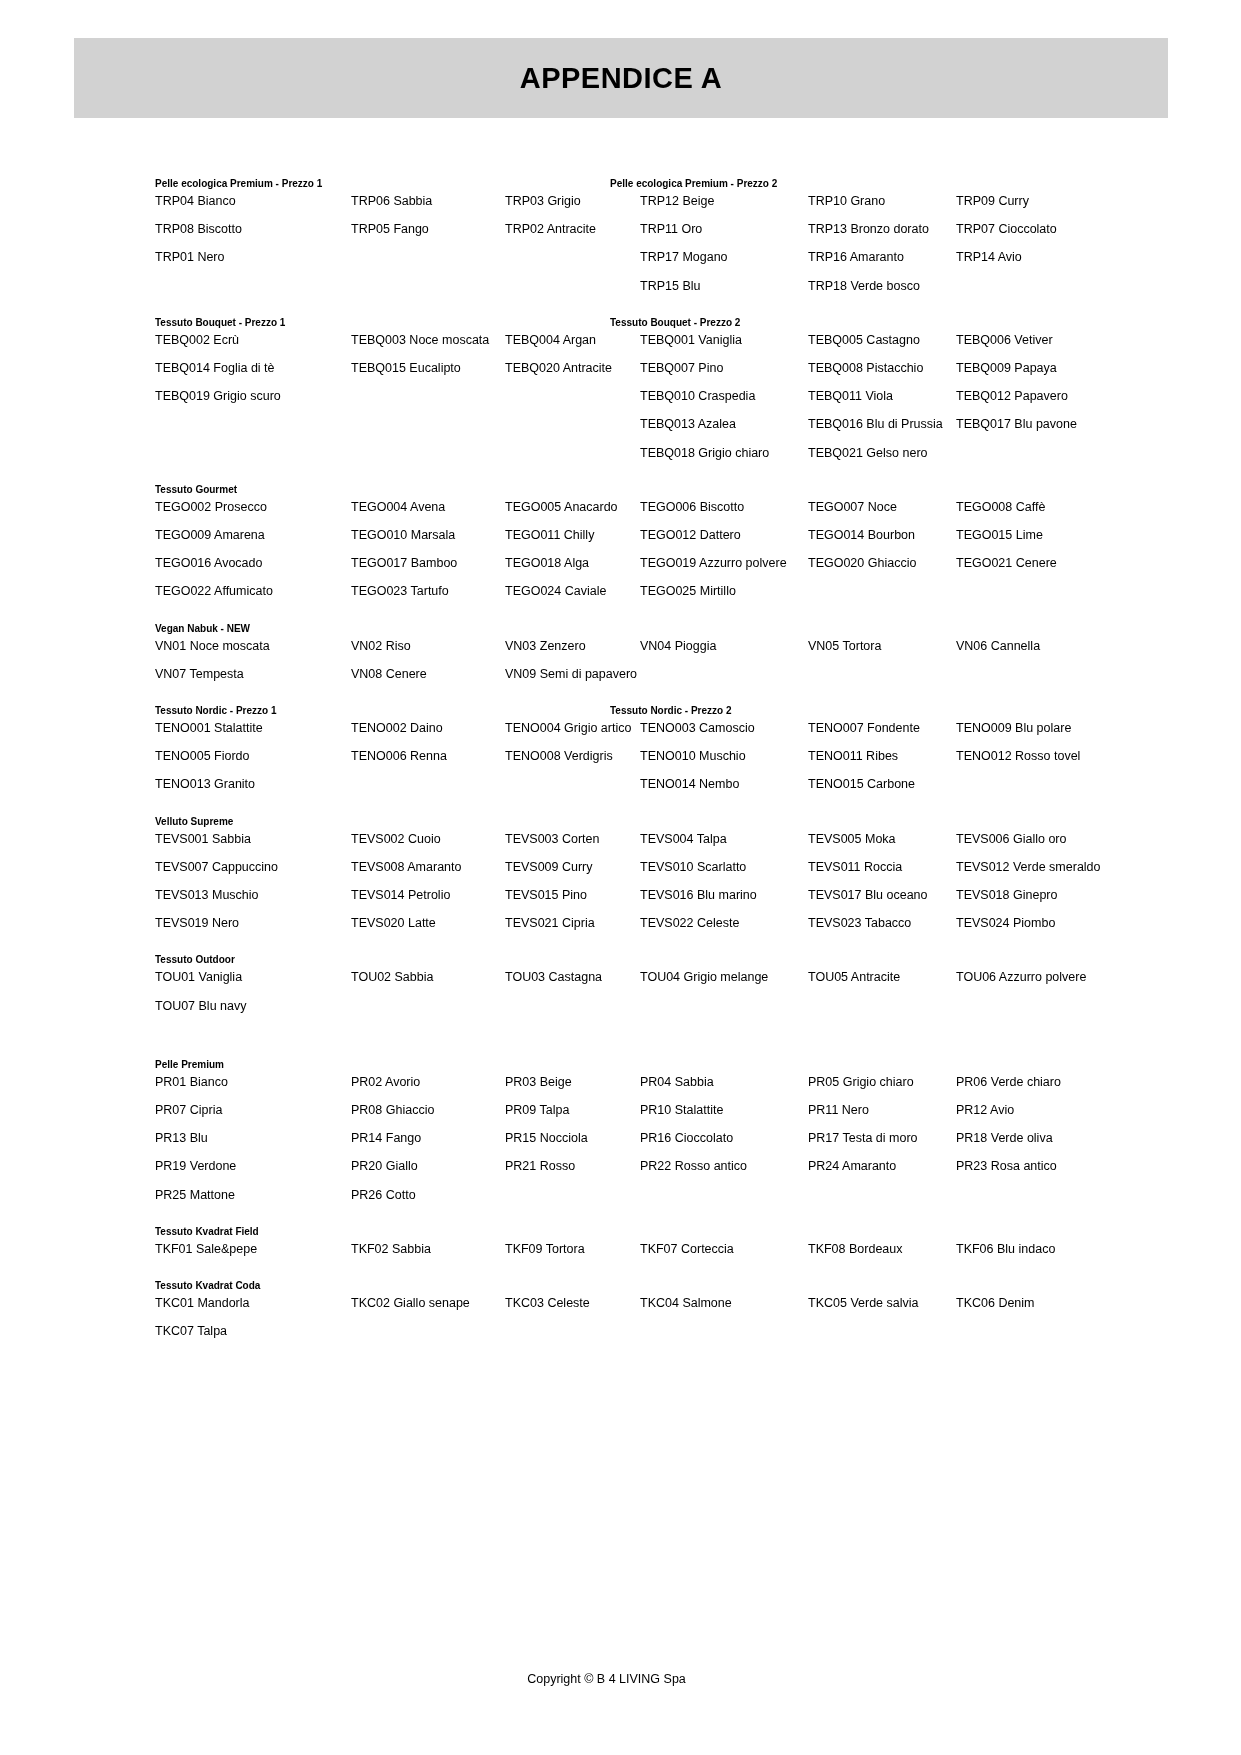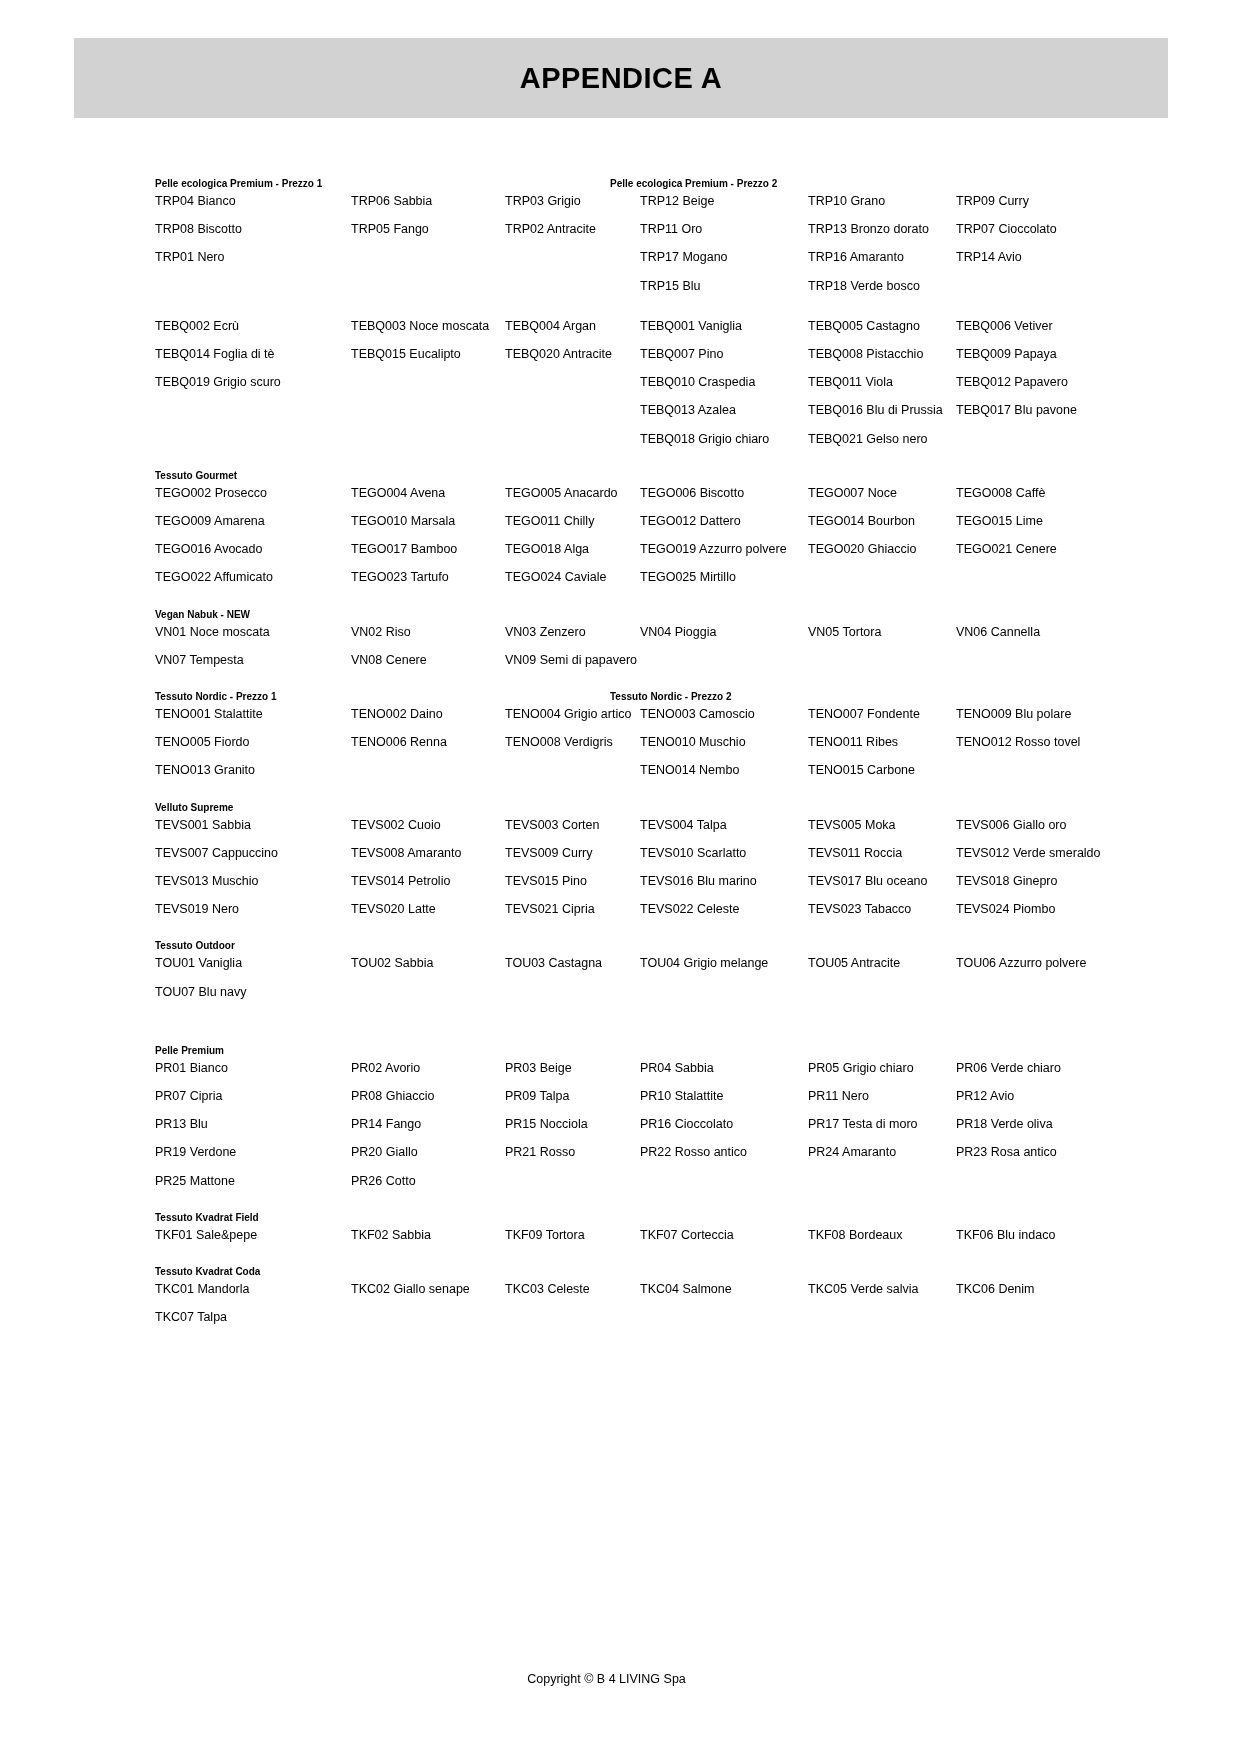--- a/index.html
+++ b/index.html
@@ -118,20 +118,24 @@
           <div class="cell"></div>
           <div class="cell"></div>
           <div class="cell"></div>
           <div class="cell">TRP15 Blu</div>
           <div class="cell">TRP18 Verde bosco</div>
           <div class="cell"></div>
         </div>
       </div>
       <div class="spacer"></div>
       <div class="group">
+        <div class="dual-title">
+          <div class="t">Tessuto Bouquet - Prezzo 1</div>
+          <div class="t">Tessuto Bouquet - Prezzo 2</div>
+        </div>
         <div class="grid">
           <div class="cell">TEBQ002 Ecrù</div>
           <div class="cell">TEBQ003 Noce moscata</div>
           <div class="cell">TEBQ004 Argan</div>
           <div class="cell">TEBQ001 Vaniglia</div>
           <div class="cell">TEBQ005 Castagno</div>
           <div class="cell">TEBQ006 Vetiver</div>
           <div class="cell">TEBQ014 Foglia di tè</div>
           <div class="cell">TEBQ015 Eucalipto</div>
           <div class="cell">TEBQ020 Antracite</div>

